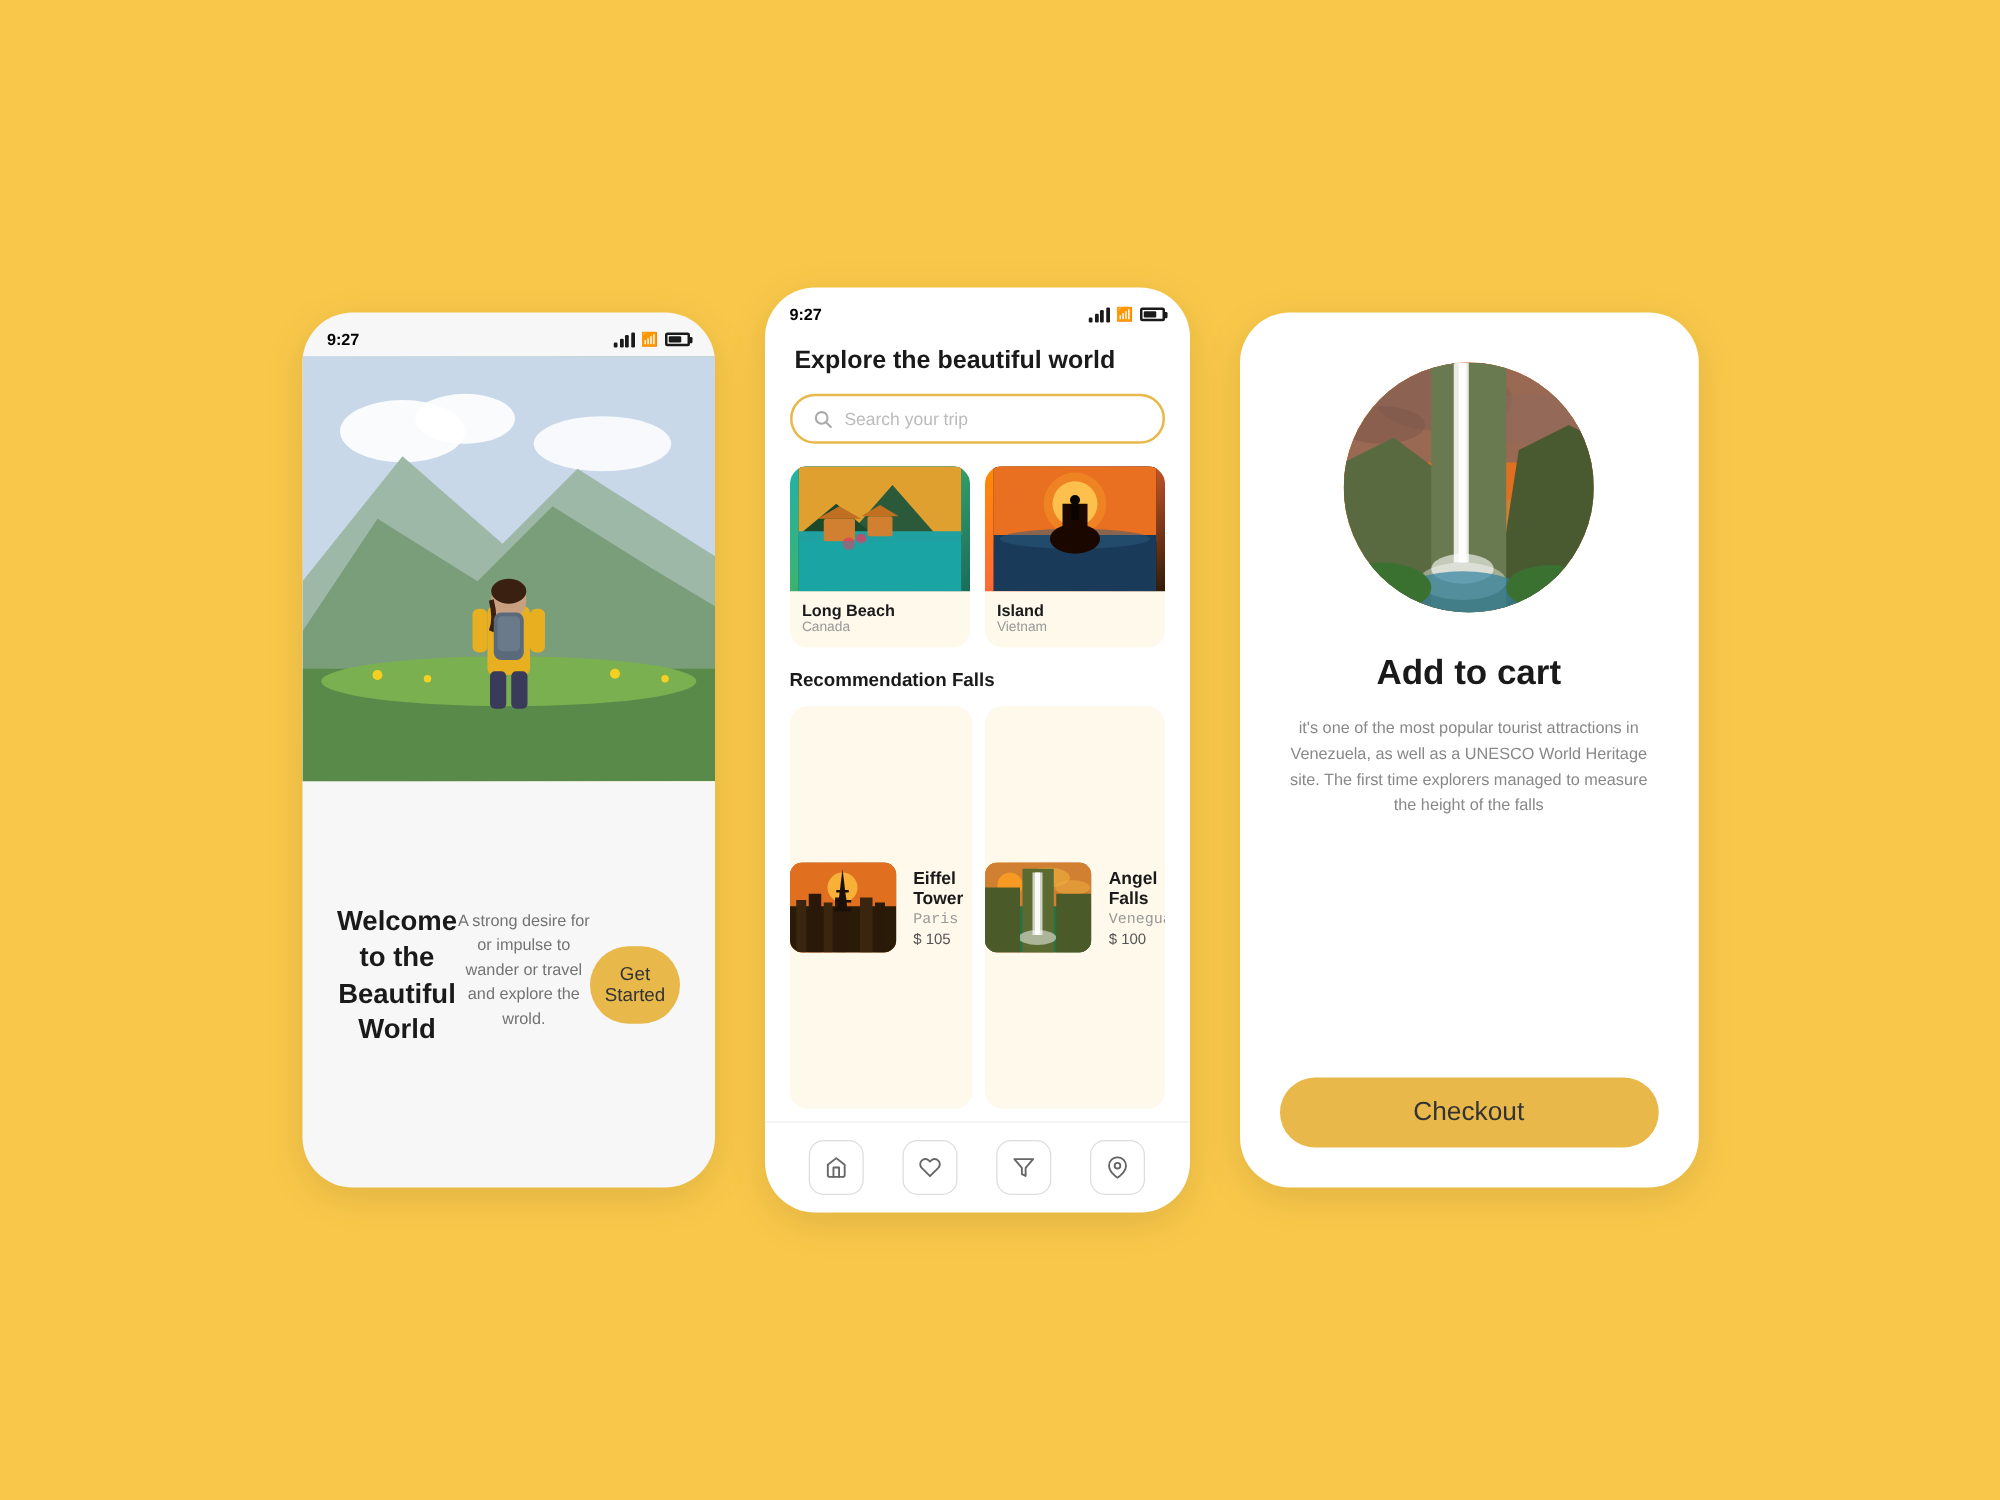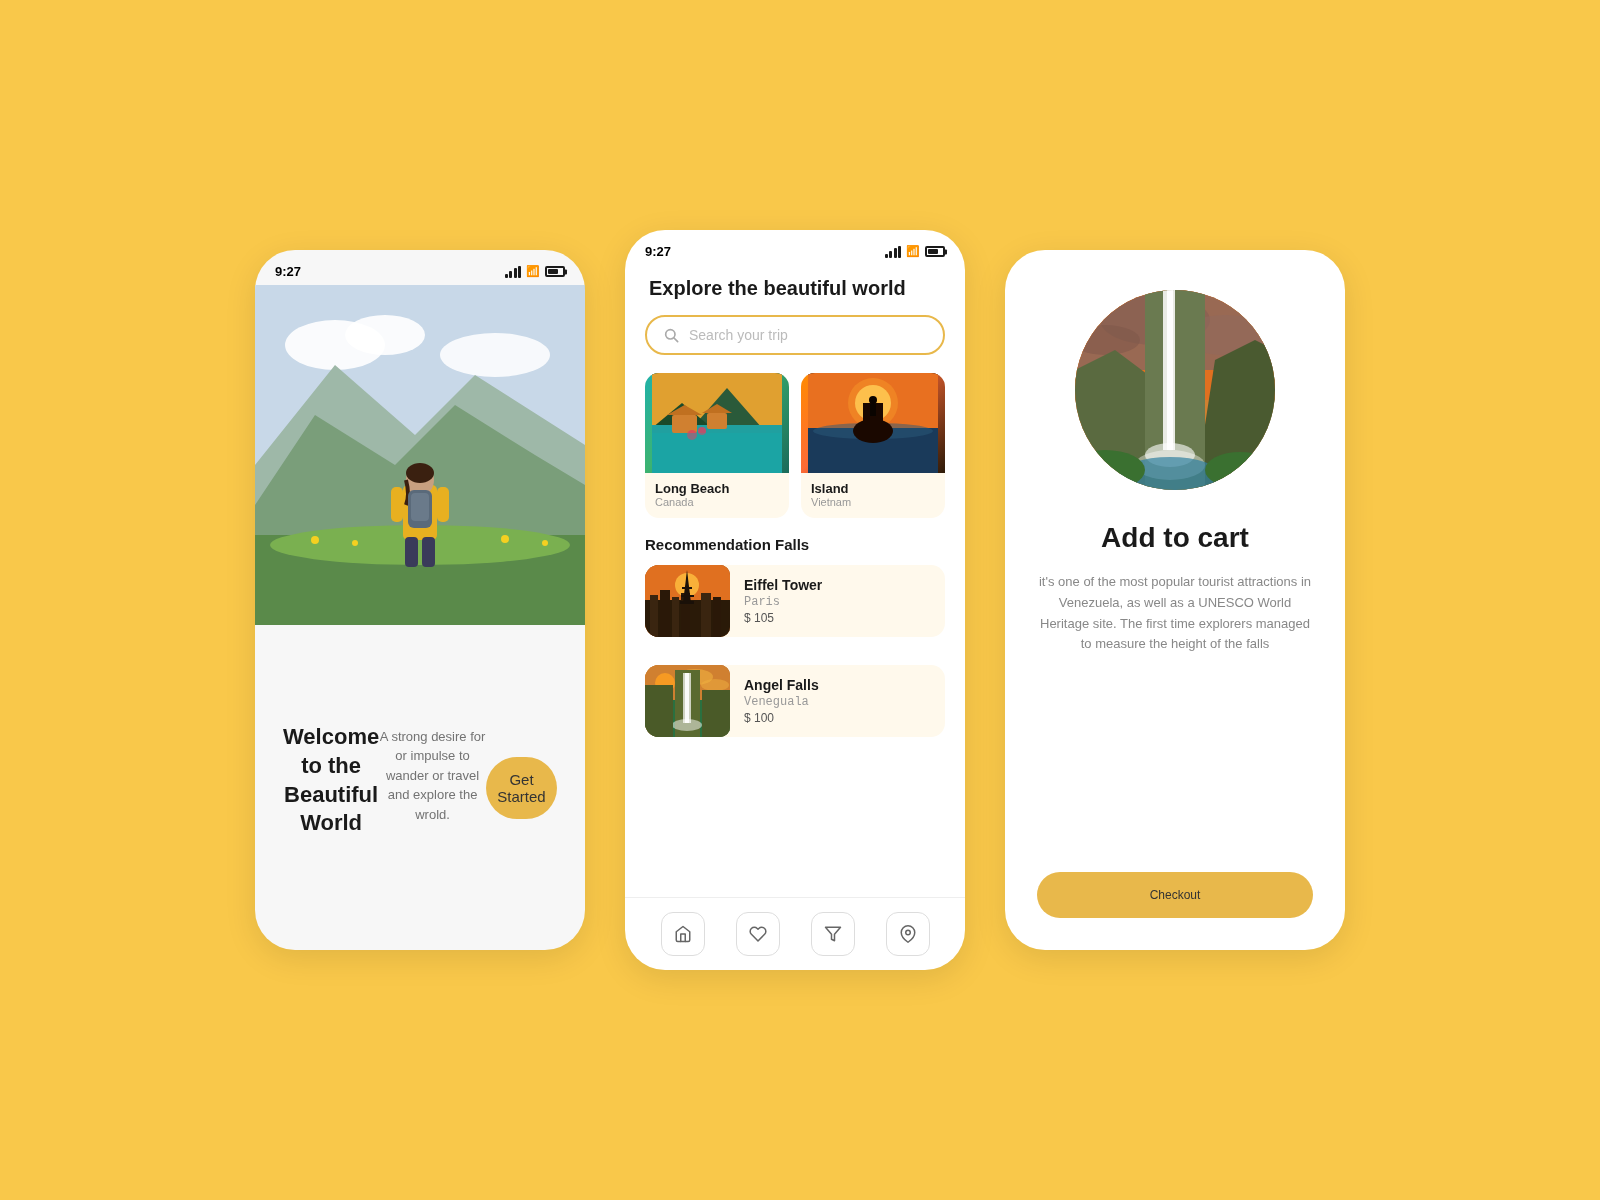--- a/index.html
+++ b/index.html
@@ -148,22 +148,22 @@
 
     .section-title {
       padding: 0 20px 12px;
       font-size: 15px;
       font-weight: 700;
       color: #1a1a1a;
     }
 
     .recommendation-list {
       display: flex;
-      flex-direction: column;
-      gap: 28px;
+      flex-direction: row;
+      gap: 10px;
       padding: 0 20px;
       flex: 1;
     }
     .rec-card {
       background: #FFF9EC;
       border-radius: 14px;
       display: flex;
       align-items: center;
       overflow: hidden;
       gap: 14px;
@@ -202,21 +202,21 @@
       display: flex;
       align-items: center;
       justify-content: center;
       background: #fff;
       cursor: pointer;
       font-size: 18px;
     }
 
     
     .screen3 {
-      width: 340px;
+      width: 367px;
       height: 700px;
       background: #fff;
       display: flex;
       flex-direction: column;
       align-items: center;
       padding: 40px 32px 32px;
     }
     .circular-img {
       width: 200px;
       height: 200px;
@@ -240,21 +240,21 @@
       line-height: 1.6;
       margin-bottom: 36px;
       flex: 1;
     }
     .btn-checkout {
       background: #E8B84B;
       border: none;
       border-radius: 50px;
       padding: 16px 0;
       width: 100%;
-      font-size: 12px;
+      font-size: 21px;
       font-weight: 500;
       color: #333;
       cursor: pointer;
     }
 
     
     .signal-bars {
       display: inline-flex;
       gap: 1.5px;
       align-items: flex-end;

